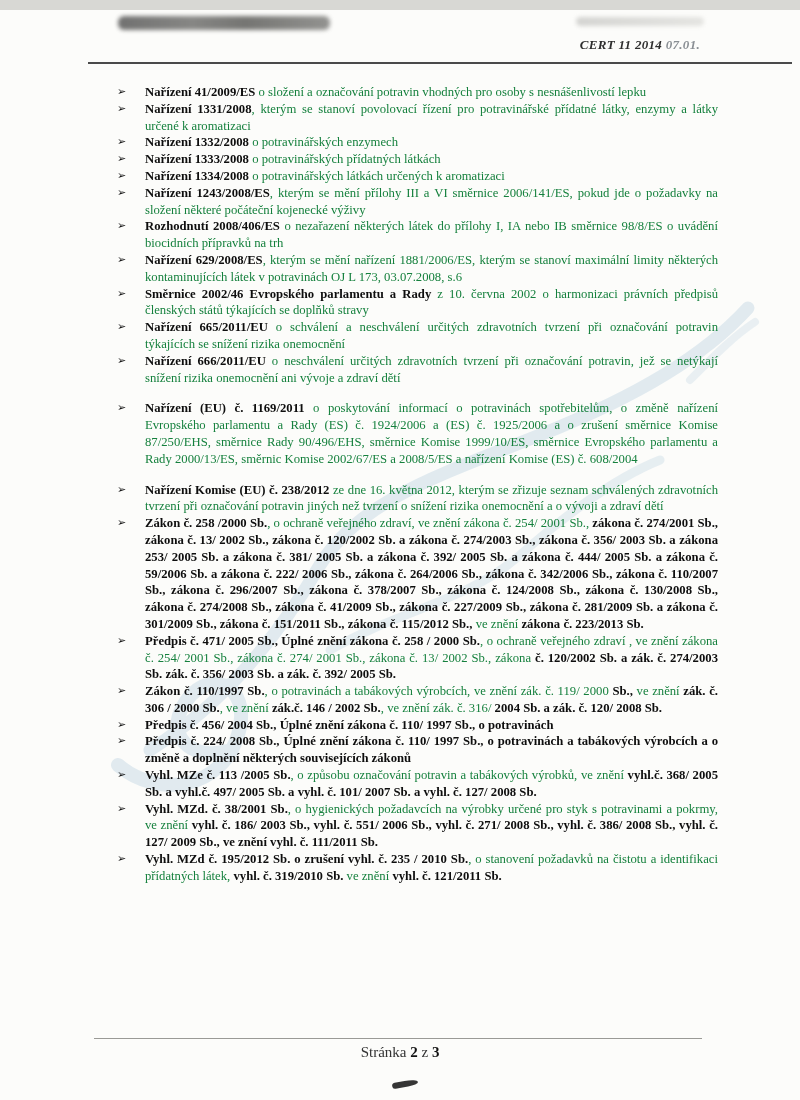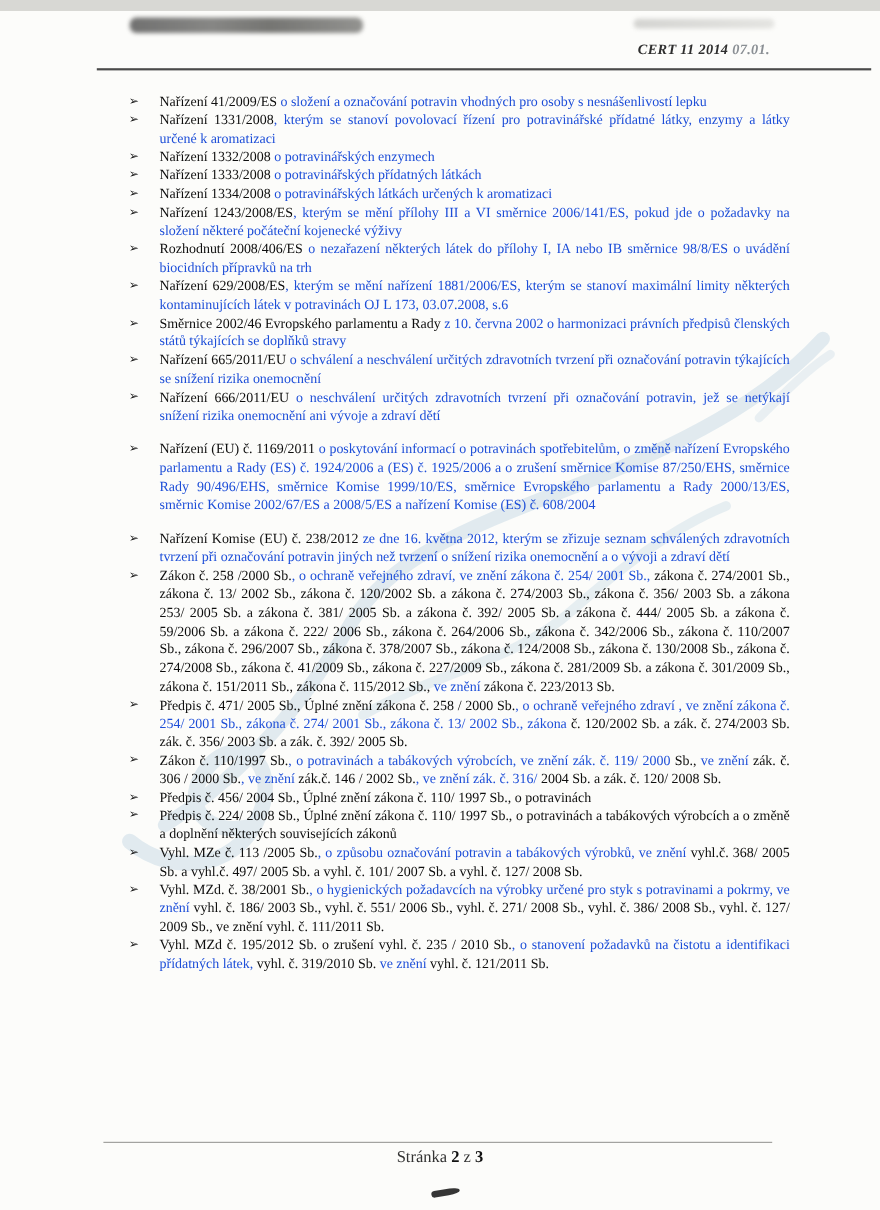--- a/index.html
+++ b/index.html
@@ -24,22 +24,22 @@
   ul.reglist { list-style:none; margin:0; padding:0; }
   ul.reglist li {
     position:relative; padding-left:29px; margin:0;
     font-size:12.7px; line-height:16.8px; text-align:justify; color:#222;
   }
   ul.reglist li.gap { margin-top:14px; }
   ul.reglist li .bullet {
     position:absolute; left:1px; top:0px; font-size:11px; color:#111;
     font-family:"DejaVu Sans", sans-serif;
   }
-  .seg { color:#1d4ed8; }
-  .seg.bold { font-weight:normal; color:#0e0e0e; }
+  .seg { color:#15803d; }
+  .seg.bold { font-weight:bold; color:#0e0e0e; }
   
   .footer-rule {
     position:absolute; top:1028px; left:94px; width:608px;
     height:1px; background:#9a9a96;
   }
   .footer-label {
     position:absolute; top:1034px; left:0; width:100%;
     text-align:center; font-size:15px; color:#333;
   }
   .footer-label .b { font-weight:bold; color:#111; }

